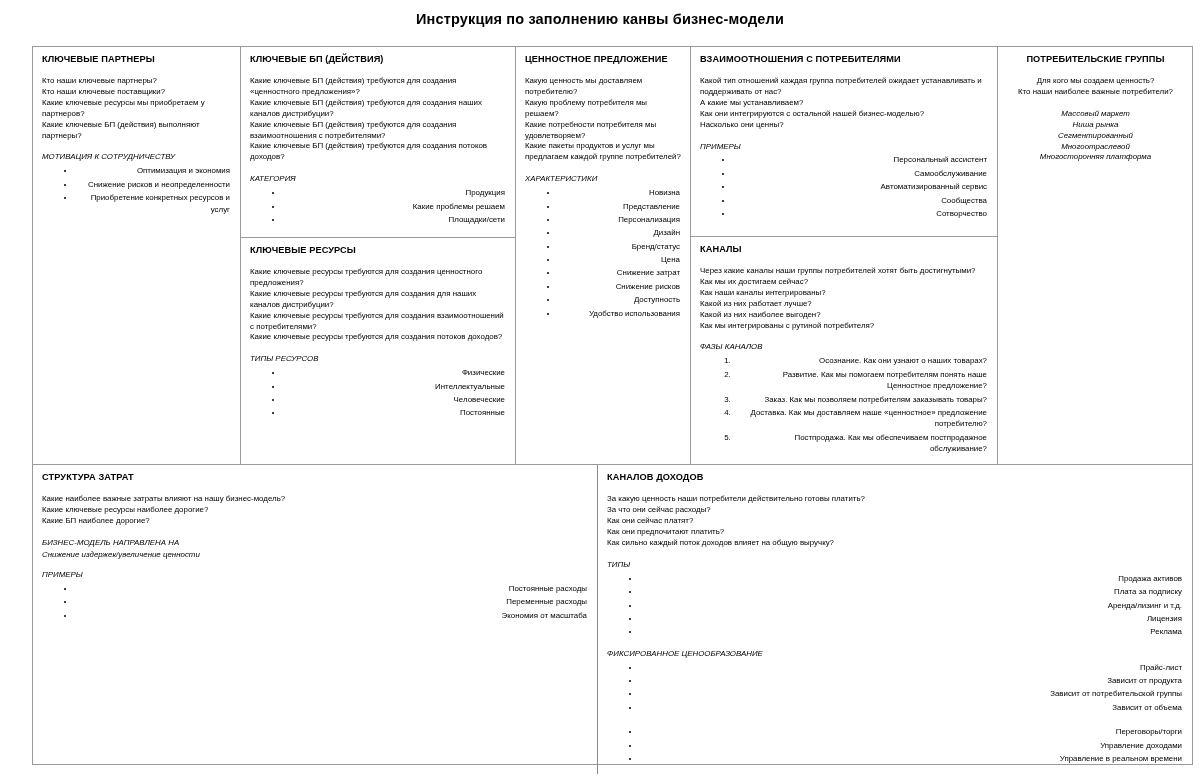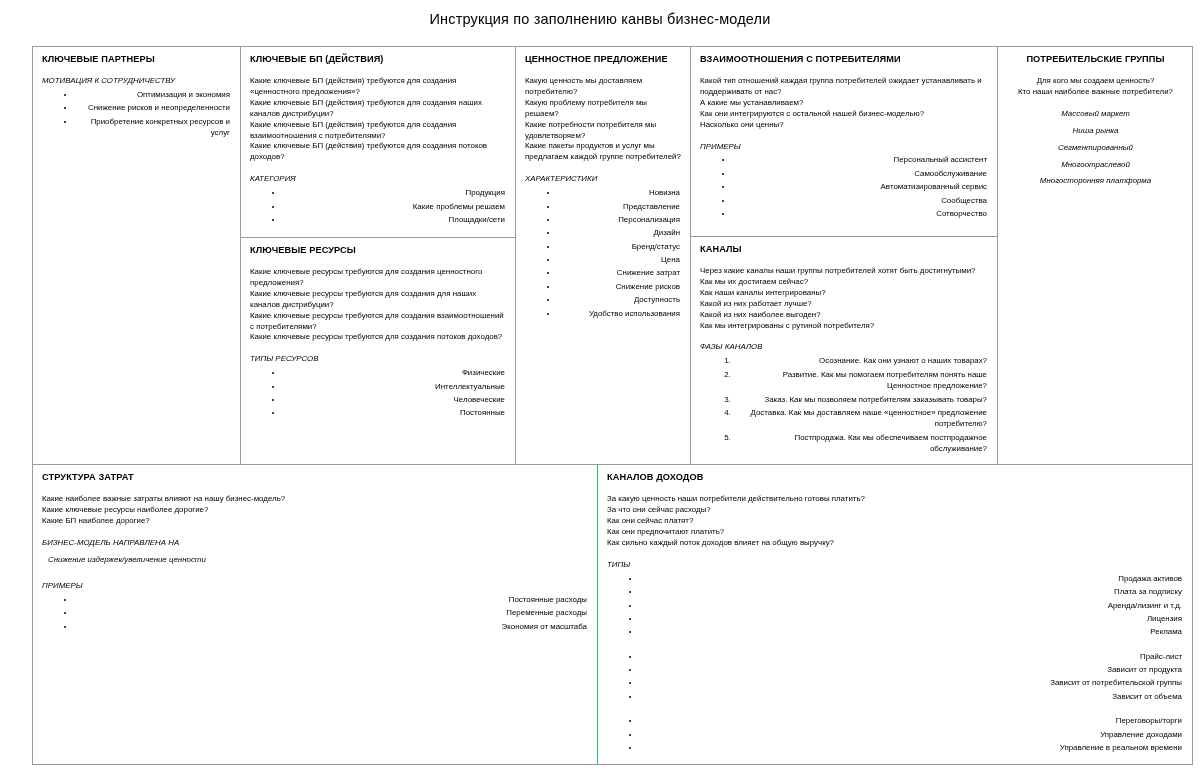--- a/index.html
+++ b/index.html
@@ -11,21 +11,21 @@
     width: 1200px;
     height: 781px;
     font-family: "Liberation Sans", sans-serif;
     color: #000000;
     overflow: hidden;
   }
 
   .page-title {
     text-align: center;
     font-size: 14.5px;
-    font-weight: normal;
+    font-weight: bold;
     letter-spacing: 0.15px;
     padding-top: 11px;
     color: #000;
   }
 
   .canvas {
     position: absolute;
     left: 32px;
     top: 46px;
     width: 1161px;
@@ -112,21 +112,21 @@
     font-size: 7.9px;
     font-style: italic;
     line-height: 1.38;
     margin: 0 0 1px 0;
   }
 
   .plain-italic {
     font-size: 7.9px;
     font-style: italic;
     line-height: 1.38;
-    margin: 6px;
+    margin: 0;
   }
 
   ul.bullets, ol.numbers {
     margin: 0 0 0 0;
     padding-left: 31px;
     list-style-position: outside;
   }
   ul.bullets { list-style-type: disc; }
   ol.numbers { list-style-type: decimal; }
 
@@ -146,20 +146,26 @@
 
 <div class="page-title">Инструкция по заполнению канвы бизнес-модели</div>
 
 <div class="canvas">
 
   <div class="top-row">
 
     <div class="col col-partners">
       <div class="cell" style="flex:1 1 auto;">
         <div class="block-title">КЛЮЧЕВЫЕ ПАРТНЕРЫ</div>
+        <div class="q-group">
+          <p class="q-line">Кто наши ключевые партнеры?</p>
+          <p class="q-line">Кто наши ключевые поставщики?</p>
+          <p class="q-line">Какие ключевые ресурсы мы приобретаем у партнеров?</p>
+          <p class="q-line">Какие ключевые БП (действия) выполняют партнеры?</p>
+        </div>
         <div class="sub-head">МОТИВАЦИЯ К СОТРУДНИЧЕСТВУ</div>
         <ul class="bullets">
           <li>Оптимизация и экономия</li>
           <li>Снижение рисков и неопределенности</li>
           <li>Приобретение конкретных ресурсов и услуг</li>
         </ul>
       </div>
     </div>
 
     <div class="col col-activities">
@@ -310,20 +316,21 @@
       </div>
       <div class="sub-head">ТИПЫ</div>
       <ul class="bullets">
         <li>Продажа активов</li>
         <li>Плата за подписку</li>
         <li>Аренда/лизинг и т.д.</li>
         <li>Лицензия</li>
         <li>Реклама</li>
       </ul>
       <div class="spacer-sm"></div>
+      <div class="sub-head">ФИКСИРОВАННОЕ ЦЕНООБРАЗОВАНИЕ</div>
       <ul class="bullets">
         <li>Прайс-лист</li>
         <li>Зависит от продукта</li>
         <li>Зависит от потребительской группы</li>
         <li>Зависит от объема</li>
       </ul>
       <div class="spacer-sm"></div>
       <ul class="bullets">
         <li>Переговоры/торги</li>
         <li>Управление доходами</li>

